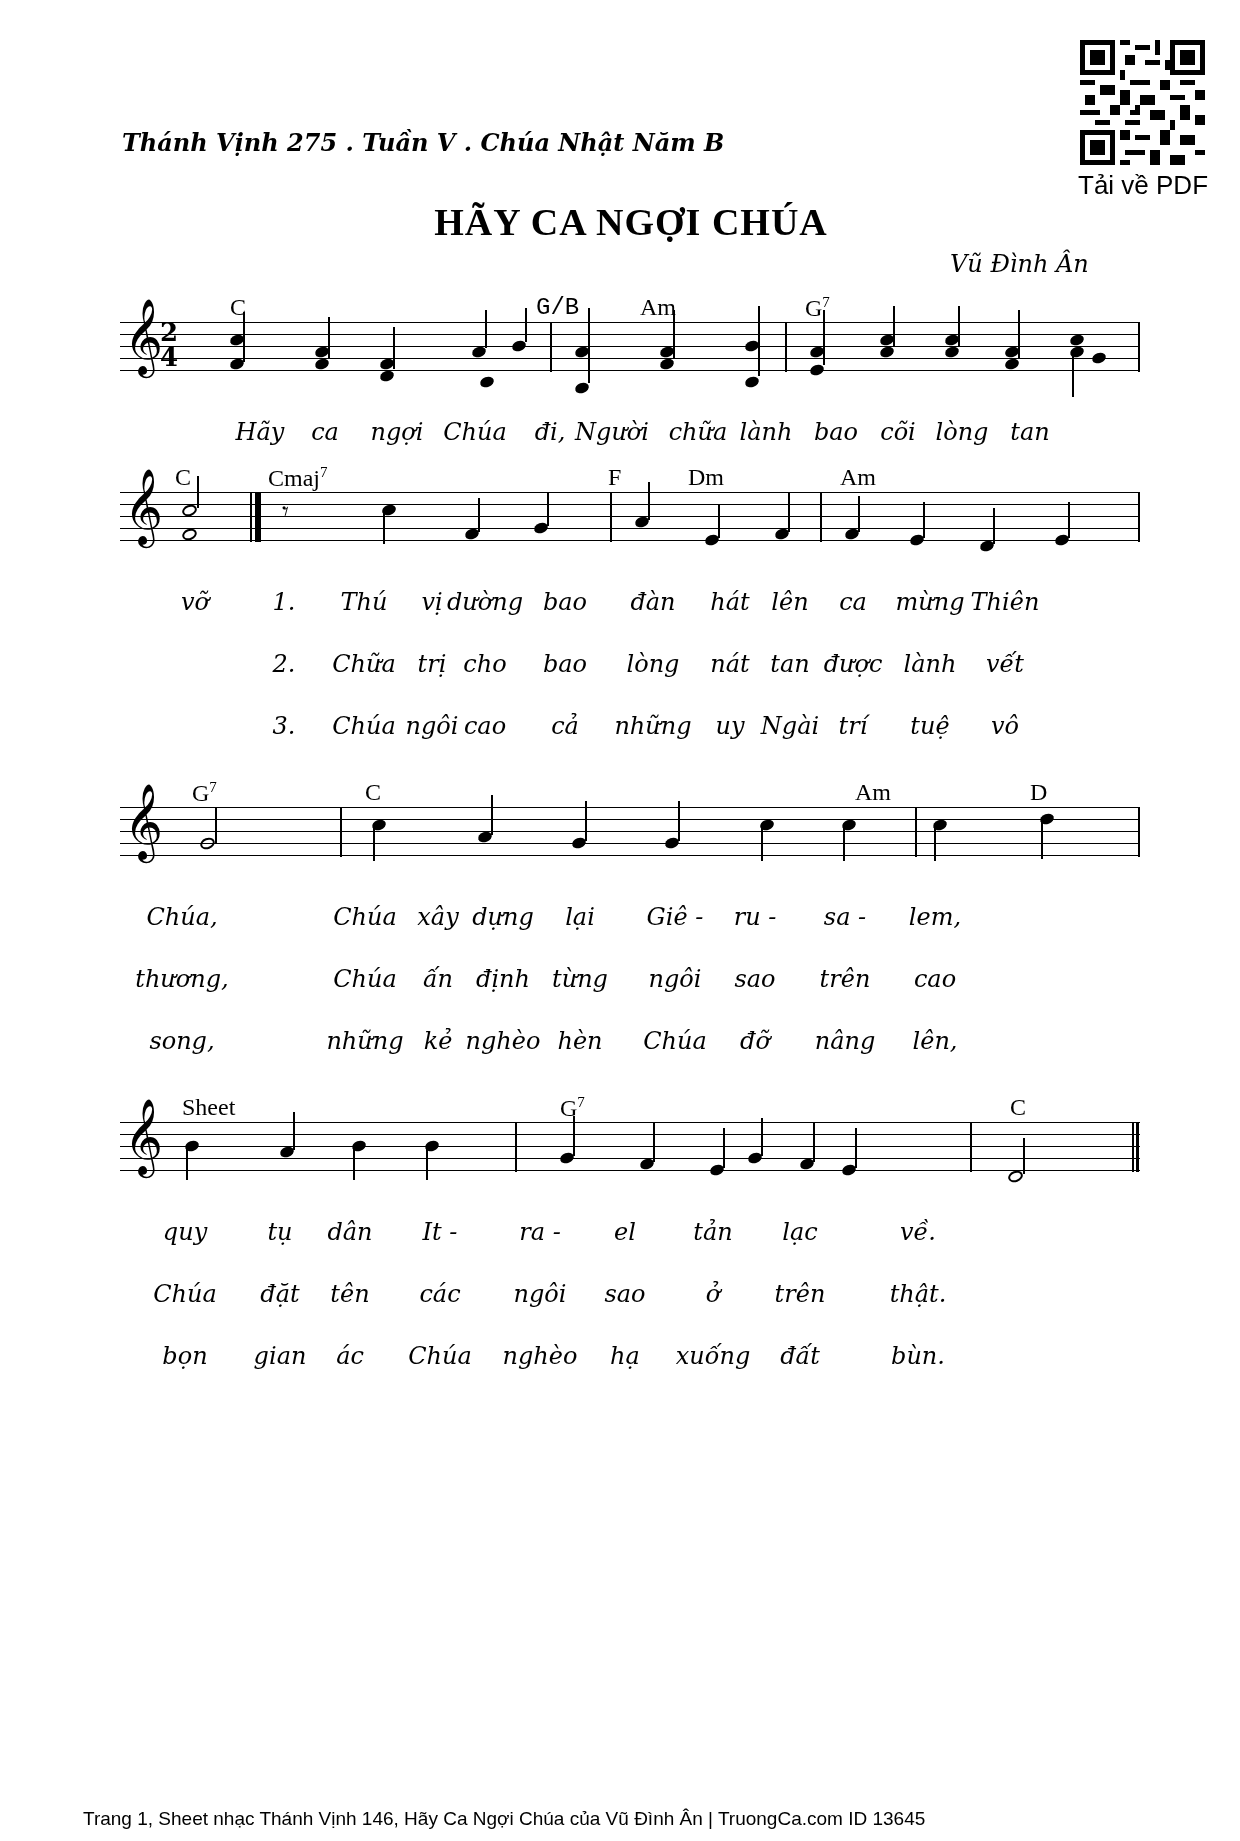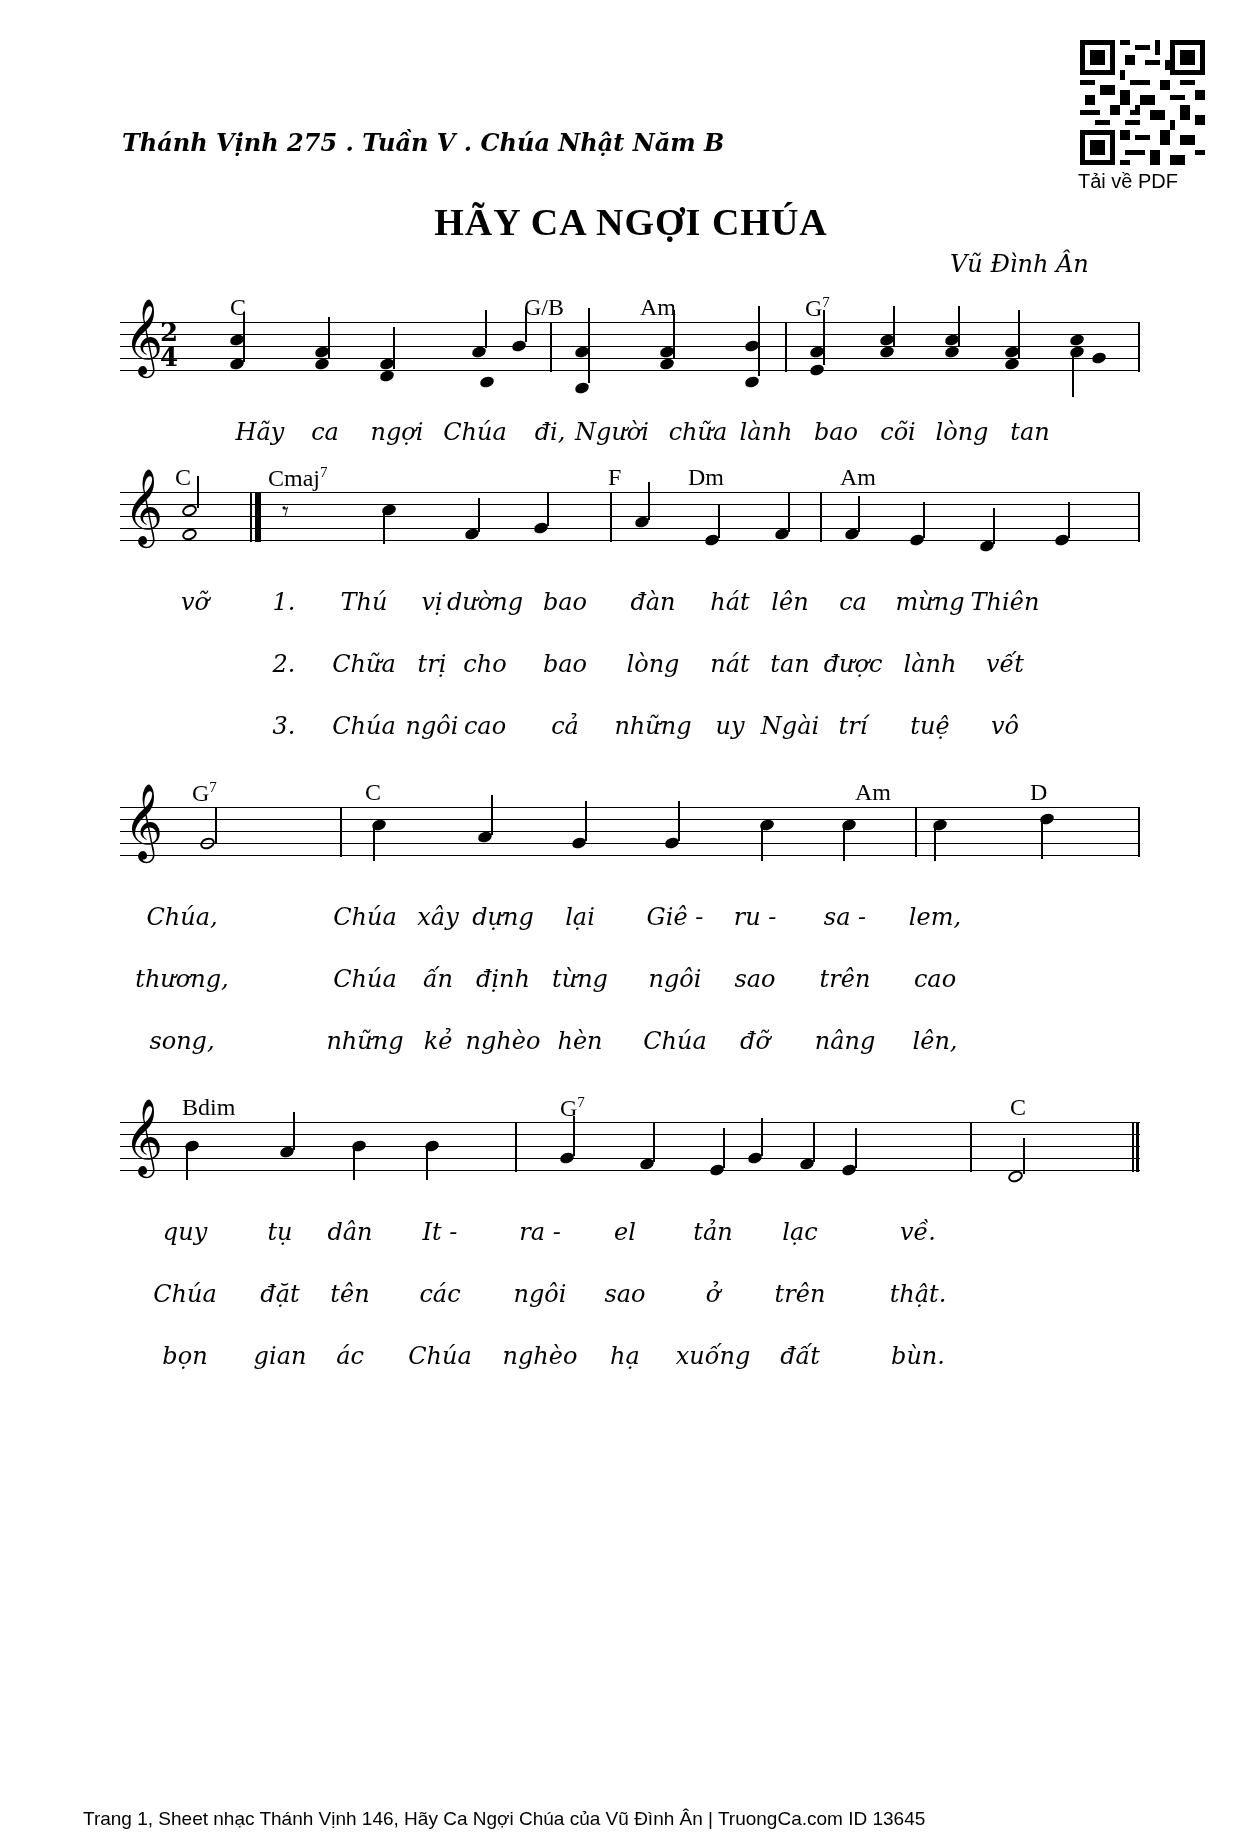--- a/index.html
+++ b/index.html
@@ -6,21 +6,21 @@
   body { width: 1240px; height: 1841px; position: relative; overflow: hidden;
          font-family: "DejaVu Serif", "Liberation Serif", serif; color: #000; }
   .abs { position: absolute; }
   .subtitle { left: 122px; top: 128px; font-size: 24px; font-weight: bold; font-style: italic;
               font-family: "DejaVu Serif", serif; white-space: nowrap; }
   .title { left: 0; width: 1262px; top: 200px; text-align: center; font-size: 38px; font-weight: bold;
            font-family: "Liberation Serif", serif; letter-spacing: 1px; }
   .composer { left: 950px; top: 250px; font-size: 24px; font-style: italic;
               font-family: "DejaVu Serif", serif; }
   .qr { left: 1080px; top: 40px; width: 125px; height: 125px; }
-  .qr-label { left: 1078px; top: 170px; font-size: 20px; font-family: "Liberation Sans", sans-serif; }
+  .qr-label { left: 1078px; top: 170px; font-size: 26px; font-family: "Liberation Sans", sans-serif; }
   .footer { left: 83px; top: 1808px; font-size: 19px; font-family: "Liberation Sans", sans-serif; white-space: nowrap; }
 
   .system { position: absolute; left: 120px; width: 1020px; }
   .staff { position: absolute; left: 0; width: 1020px; height: 50px; }
   .staff .line { position: absolute; left: 0; right: 0; height: 1.4px; background: #000; }
   .barline { position: absolute; top: 0; width: 2px; height: 50px; background: #000; }
   .barline.thick { width: 6px; }
   .chord { position: absolute; font-size: 24px; font-family: "Liberation Serif", serif; white-space: nowrap; }
   .chord sup { font-size: 15px; }
   .lyric { position: absolute; font-size: 24px; font-style: italic; font-family: "DejaVu Serif", serif;
@@ -91,21 +91,21 @@
         <rect x="11" y="13" width="1" height="1"></rect>
         <rect x="17" y="4" width="1" height="2"></rect>
     </g>
   </svg>
 </div>
 <div class="abs qr-label">Tải về PDF</div>
 
 <div class="system" style="top:300px;">
   <div>
     <span class="chord" style="left:110px;top:-6px;"><span>C</span></span>
-    <span class="chord" style="left:404px;top:-6px;"><span>G/B</span></span>
+    <span class="chord" style="left:416px;top:-6px;font-family:Liberation Mono, monospace;"><span>G/B</span></span>
     <span class="chord" style="left:520px;top:-6px;"><span>Am</span></span>
     <span class="chord" style="left:685px;top:-6px;"><span>G</span><sup>7</sup></span>
   </div>
   <div class="staff" style="top:22px;">
     <div class="line" style="top:0"></div>
       <div class="line" style="top:12px"></div>
       <div class="line" style="top:24px"></div>
       <div class="line" style="top:36px"></div>
       <div class="line" style="top:48px"></div>
     <span class="clef">𝄞</span>
@@ -325,21 +325,21 @@
     <span class="lyric" style="left:460px;top:242px">hèn</span>
     <span class="lyric" style="left:555px;top:242px">Chúa</span>
     <span class="lyric" style="left:635px;top:242px">đỡ</span>
     <span class="lyric" style="left:725px;top:242px">nâng</span>
     <span class="lyric" style="left:815px;top:242px">lên,</span>
   </div>
 </div>
 
 <div class="system" style="top:1100px;">
   <div>
-    <span class="chord" style="left:62px;top:-6px;"><span>Bdim</span></span>
+    <span class="chord" style="left:62px;top:-6px;"><span>Sheet</span></span>
     <span class="chord" style="left:440px;top:-6px;"><span>G</span><sup>7</sup></span>
     <span class="chord" style="left:890px;top:-6px;"><span>C</span></span>
   </div>
   <div class="staff" style="top:22px;">
     <div class="line" style="top:0"></div>
       <div class="line" style="top:12px"></div>
       <div class="line" style="top:24px"></div>
       <div class="line" style="top:36px"></div>
       <div class="line" style="top:48px"></div>
     <span class="clef">𝄞</span>

